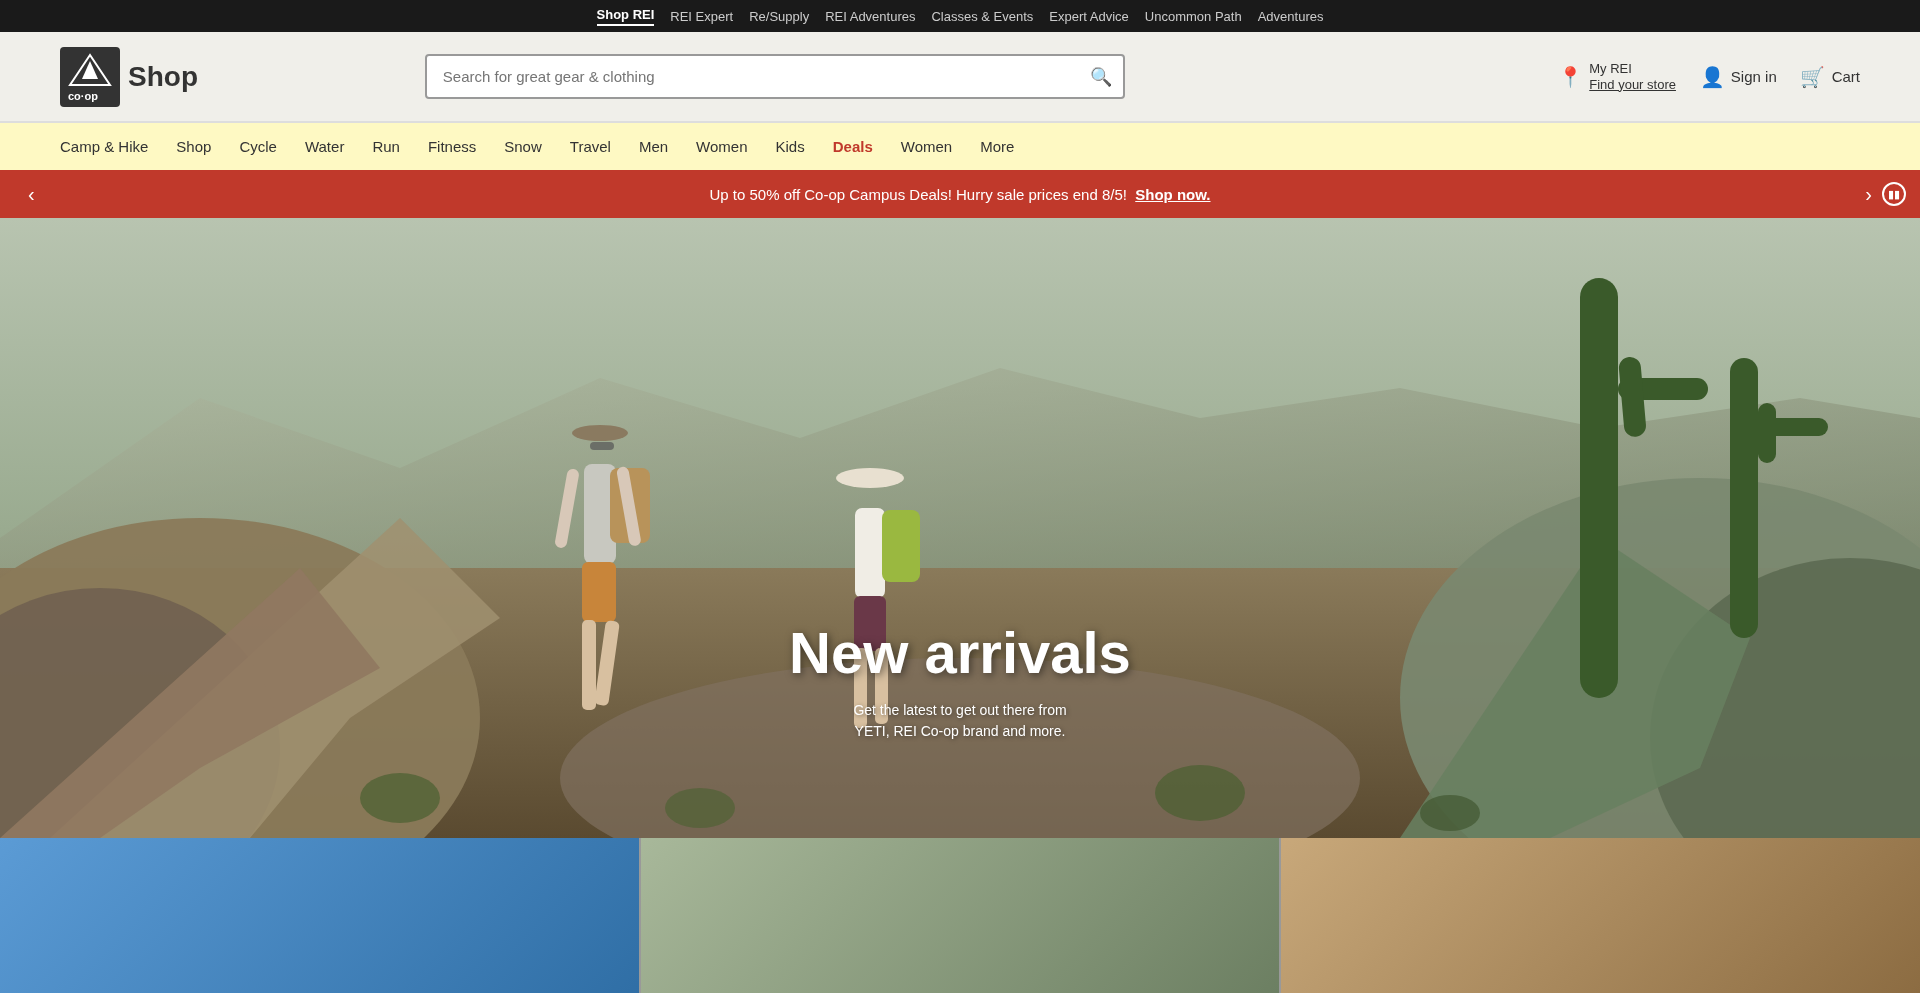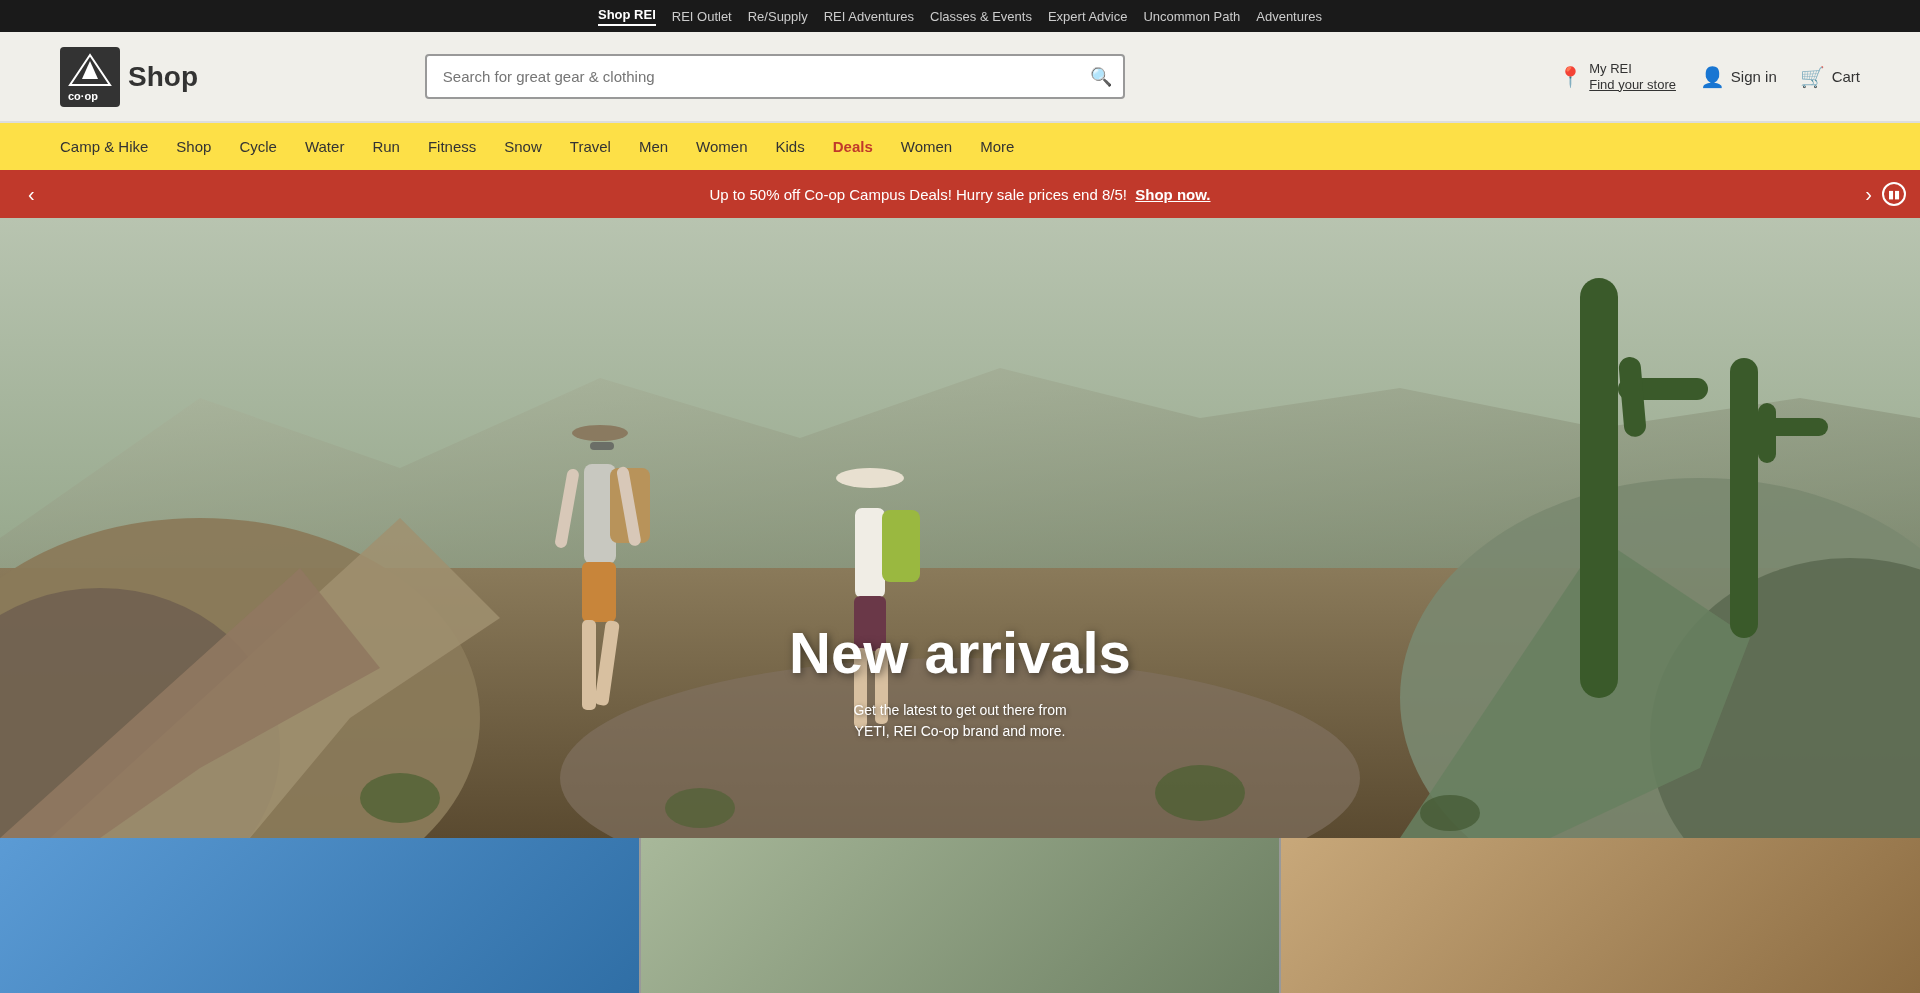--- a/index.html
+++ b/index.html
@@ -120,21 +120,21 @@
       font-size: 15px;
       color: #333;
       cursor: pointer;
       text-decoration: none;
       background: none;
       border: none;
     }
 
     
     .main-nav {
-      background: #fde047;
+      background: #fef9c3;
       display: flex;
       align-items: center;
       padding: 0 60px;
       gap: 28px;
       height: 48px;
       border-top: 1px solid #ddd;
     }
     .main-nav a {
       font-size: 15px;
       color: #333;
@@ -278,21 +278,21 @@
     .thumb:nth-child(1) { background: linear-gradient(135deg, #5b9bd5 0%, #2e6da4 100%); }
     .thumb:nth-child(2) { background: linear-gradient(135deg, #a8b89a 0%, #6a7d60 100%); }
     .thumb:nth-child(3) { background: linear-gradient(135deg, #c8a87a 0%, #8a6a40 100%); }
   </style>
 </head>
 <body>
 
 <nav class="top-nav">
 
 <a class="active" href="#">Shop REI</a>
-    <a class="" href="#">REI Outlet</a>
+    <a class="" href="#">REI Expert</a>
     <a class="" href="#">Re/Supply</a>
     <a class="" href="#">REI Adventures</a>
     <a class="" href="#">Classes &amp; Events</a>
     <a class="" href="#">Expert Advice</a>
     <a class="" href="#">Uncommon Path</a>
     <a class="" href="#">Adventures</a>
   </nav>
 
 <header class="header">
   <div class="logo-area">

